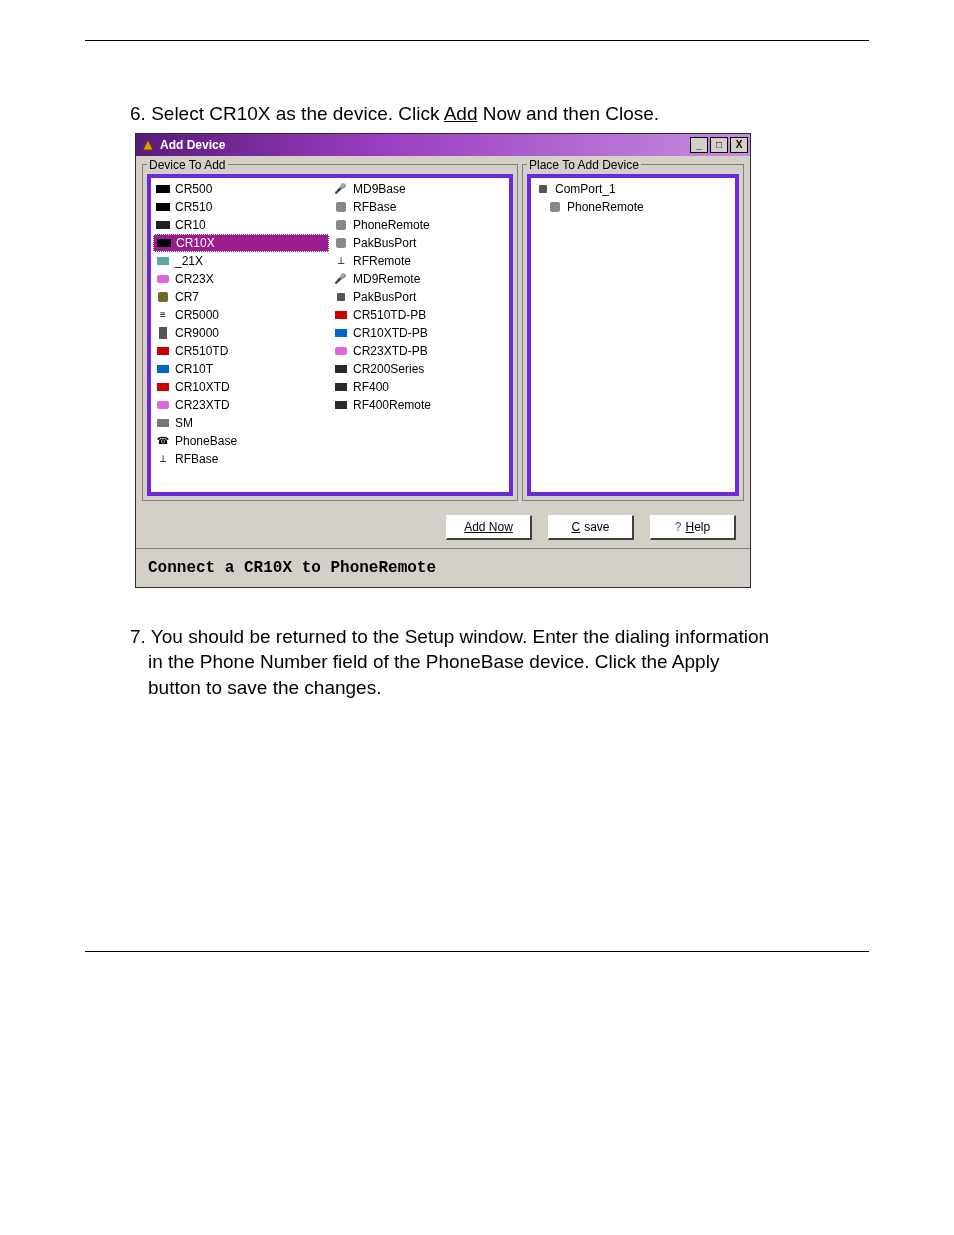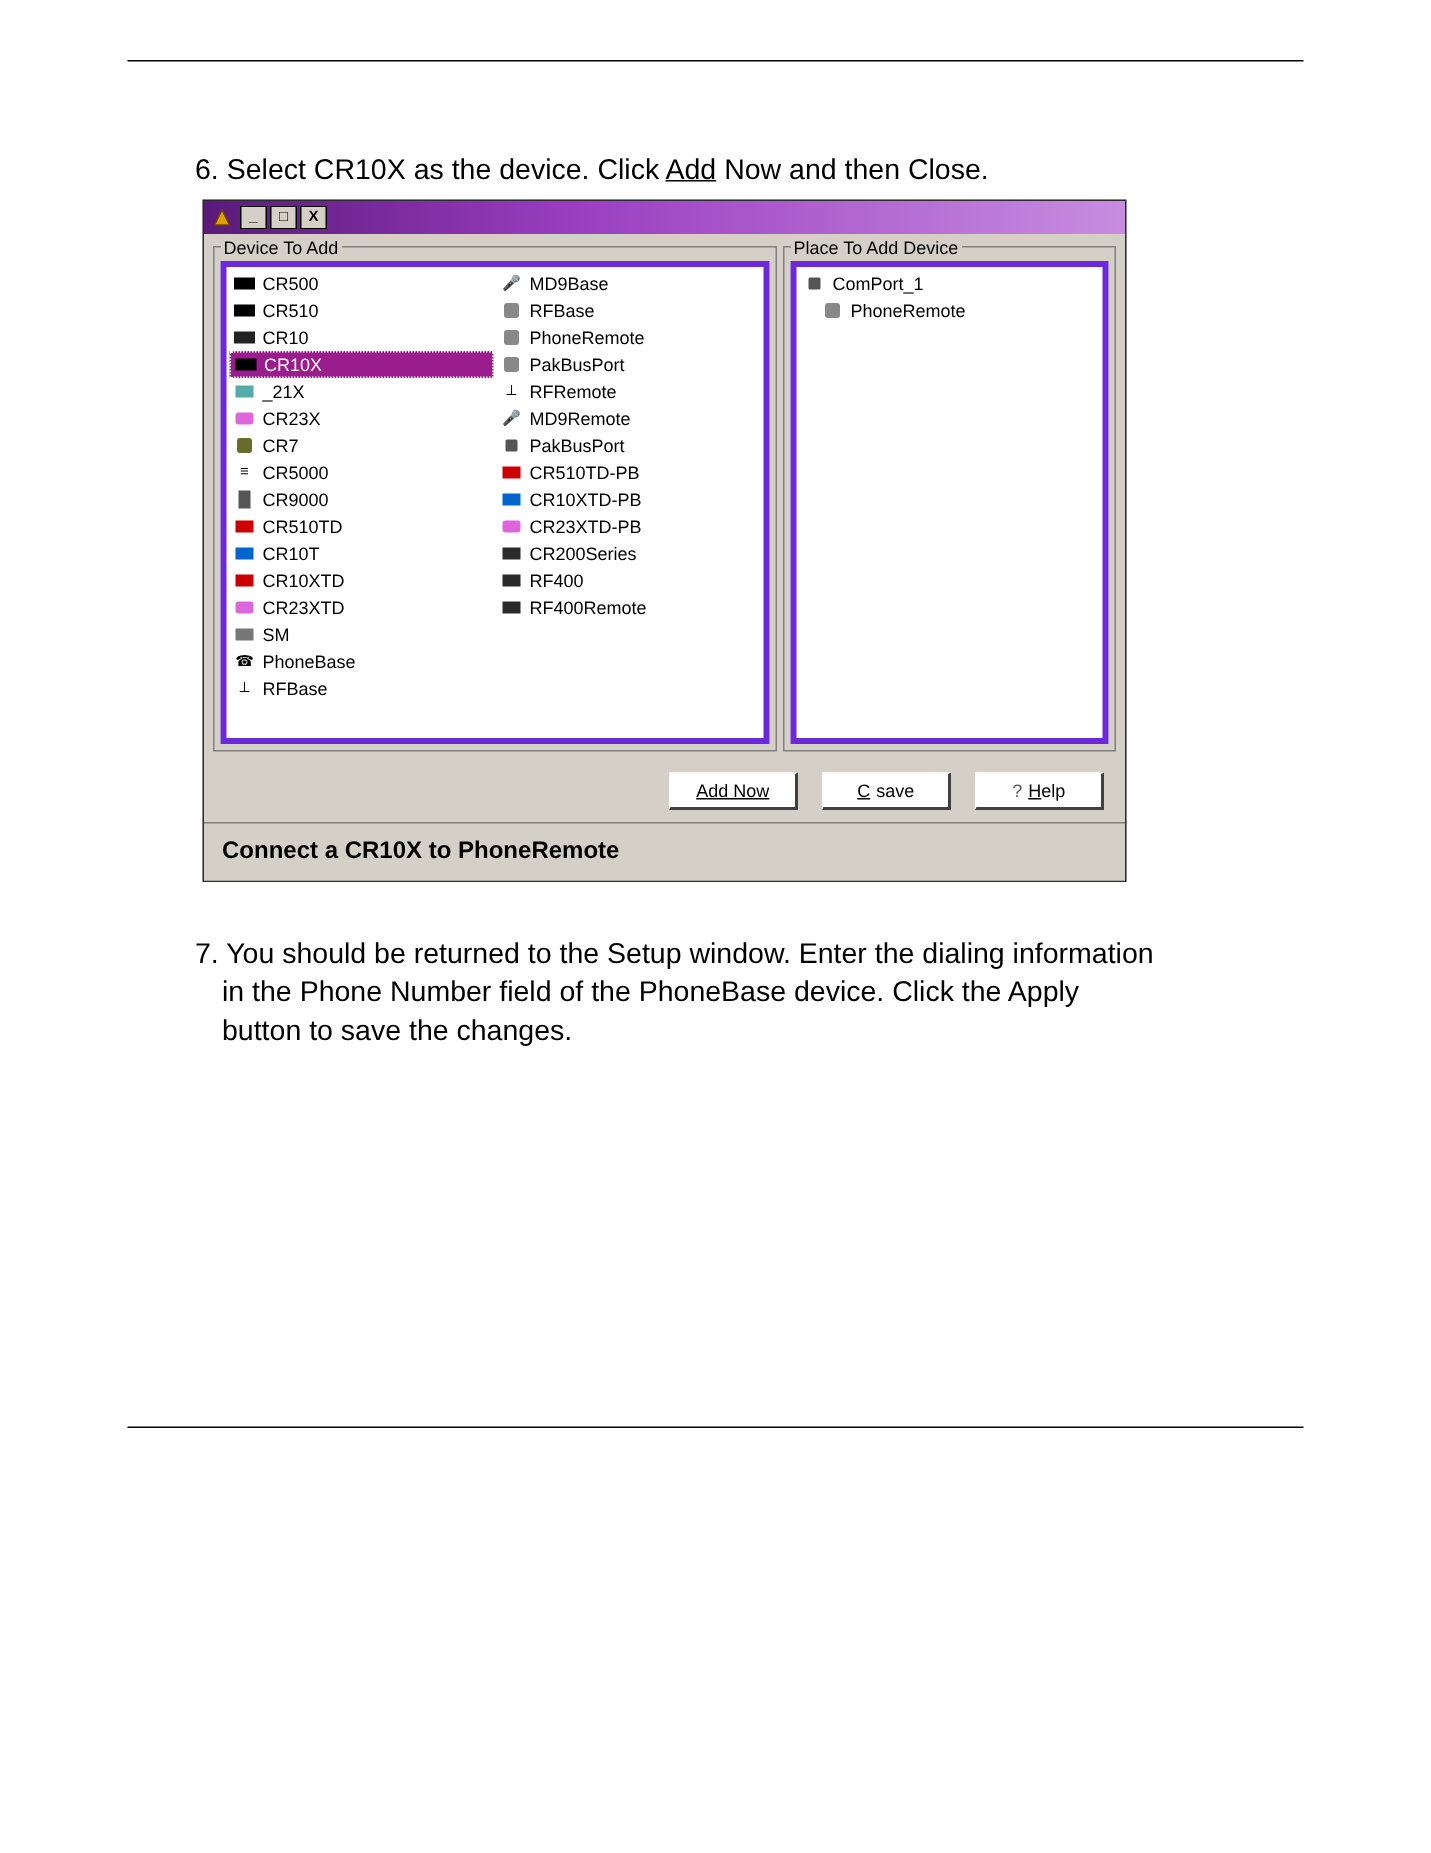--- a/index.html
+++ b/index.html
@@ -139,21 +139,21 @@
     border-bottom: 2px solid #404040;
     font-family: Tahoma, Arial, sans-serif;
     font-size: 12px;
     display:inline-flex; align-items:center; justify-content:center;
     gap: 4px;
   }
   .btn .ul { text-decoration: underline; }
   .statusbar {
     border-top: 1px solid #808080;
     padding: 10px 12px 10px 12px;
-    font-family: Liberation Sans, sans-serif;
+    font-family: Liberation Mono, monospace;
     font-weight: bold;
     font-size: 16px;
     color: #000;
     background: #d4d0c8;
   }
 
   
   .ic-box   { background:#000; width:14px; height:8px; }
   .ic-box-dk{ background:#222; width:14px; height:8px; }
   .ic-cyl   { background:#888; width:10px; height:10px; border-radius:2px; }
@@ -181,20 +181,21 @@
     </span>
   </div>
 
   <div class="win">
     <div class="titlebar">
       <span class="icon-slot">
         <svg width="14" height="14" viewBox="0 0 14 14">
             <polygon points="2,12 7,2 12,12" fill="#e0a000" stroke="#704000"></polygon>
           </svg>
       </span>
+      <span class="title-text">Add Device</span>
       <span class="win-btns">
         <span class="win-btn">_</span>
         <span class="win-btn">□</span>
         <span class="win-btn">X</span>
       </span>
     </div>
 
     <div class="client">
       <div class="groups">
         <fieldset class="gb left">

